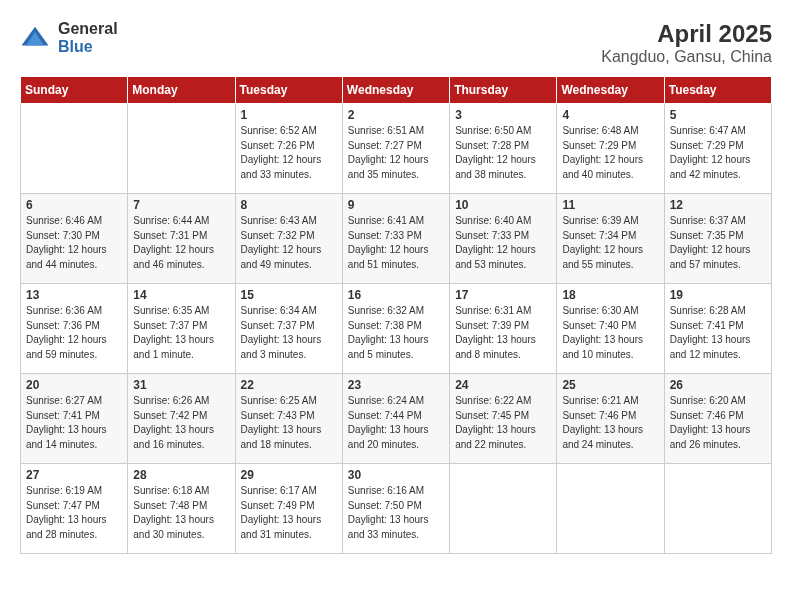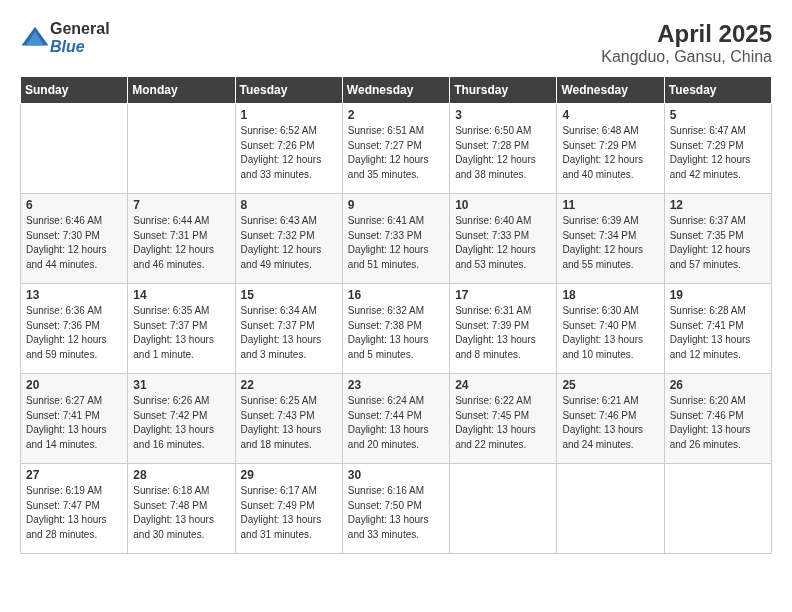--- a/index.html
+++ b/index.html
@@ -12,37 +12,36 @@
     }
     .header {
       display: flex;
       justify-content: space-between;
       align-items: flex-start;
       margin-bottom: 10px;
     }
     .logo {
       display: flex;
       align-items: center;
-      gap: 0;
+      gap: 8px;
     }
     .logo-text {
       display: flex;
       flex-direction: column;
       line-height: 1.1;
     }
     .logo-general {
       font-size: 16px;
       font-weight: bold;
       color: #333;
     }
     .logo-blue {
       font-size: 16px;
       font-weight: bold;
       color: #2b6cb0;
-      font-style: italic;
     }
     .logo-icon {
       width: 30px;
       height: 30px;
     }
     .title-block {
       text-align: right;
     }
     .cal-title {
       font-size: 24px;
@@ -52,21 +51,21 @@
     .cal-subtitle {
       font-size: 16px;
       color: #555;
     }
     table {
       width: 100%;
       border-collapse: collapse;
       table-layout: fixed;
     }
     thead tr th {
-      background: #404040;
+      background: #b91c1c;
       color: #fff;
       font-size: 12px;
       padding: 6px 4px;
       text-align: left;
       border: 1px solid #fff;
     }
     tbody tr td {
       vertical-align: top;
       border: 1px solid #ccc;
       padding: 4px 5px;

